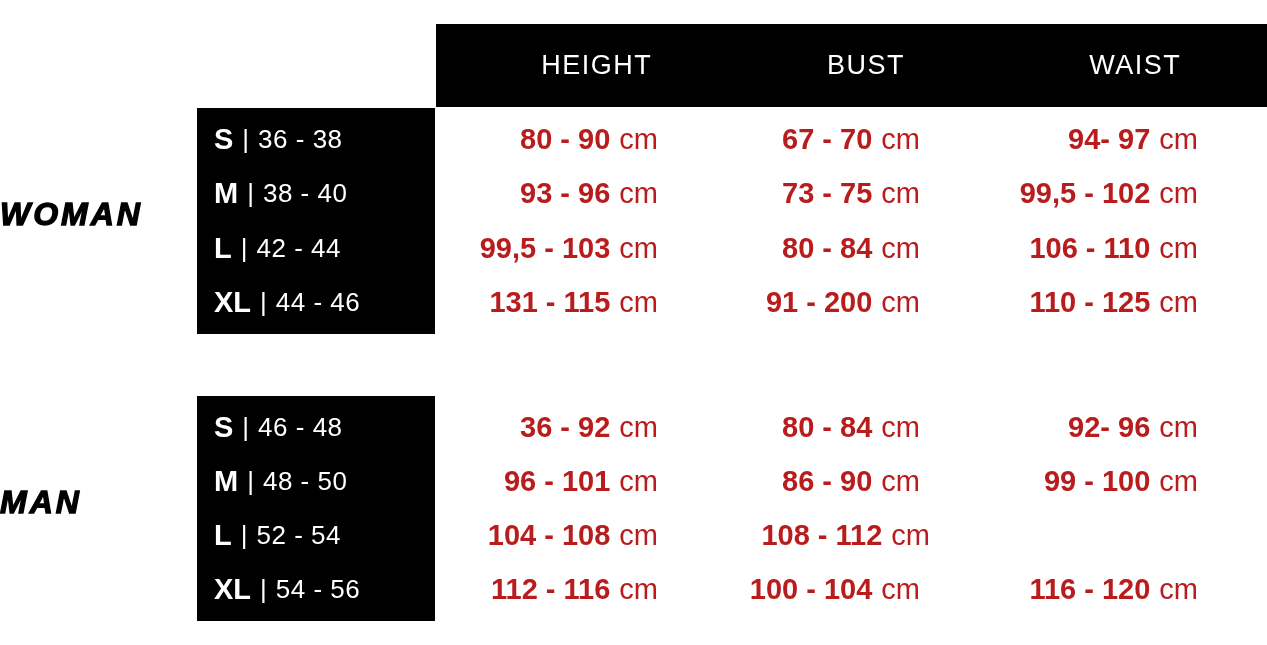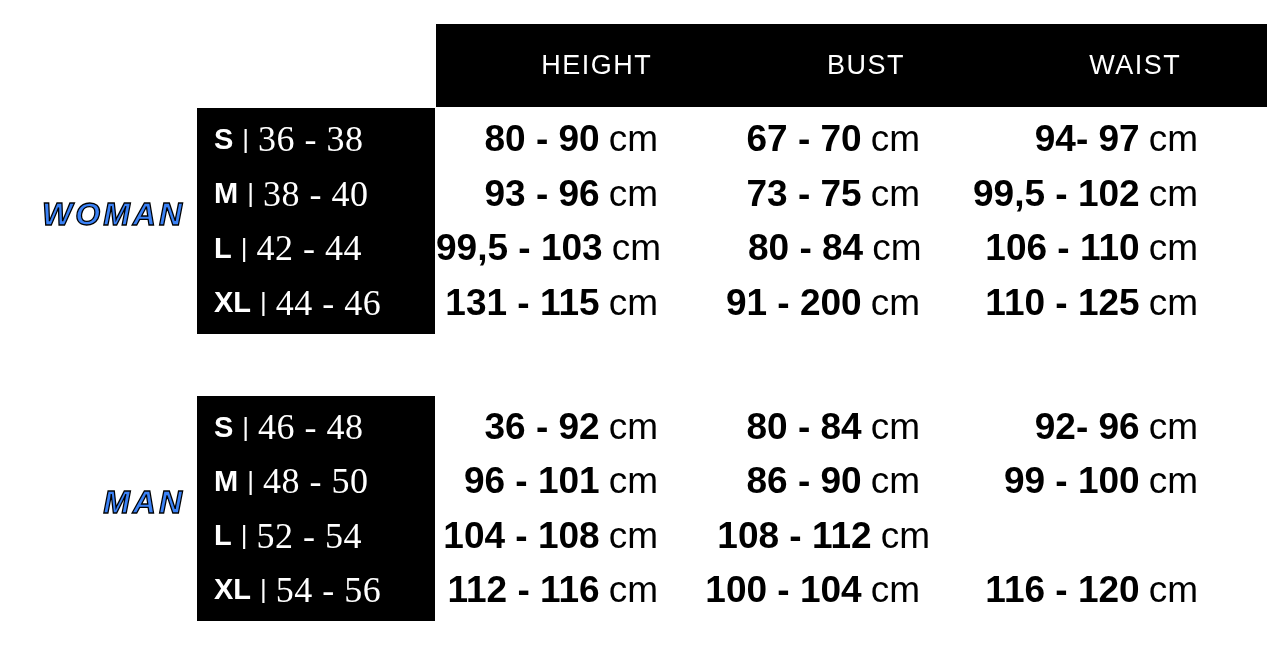--- a/index.html
+++ b/index.html
@@ -15,40 +15,40 @@
   .header-cell{
     flex:1;display:flex;align-items:center;justify-content:center;
     color:#fff;font-size:27px;font-weight:400;letter-spacing:1.5px;
   }
   
   .section{position:absolute;left:0;width:1240px;}
   .section.woman{top:108px;height:226px;}
   .section.man{top:396px;height:225px;}
   .group-label{
     position:absolute;left:0;top:calc(50% - 7px);transform:translateY(-50%);
-    width:185px;text-align:right;color:#3b82f6;
+    width:185px;text-align:left;color:#000000;
     font-size:32px;font-weight:700;font-style:italic;letter-spacing:3px;
     -webkit-text-stroke:1.3px #000;
   }
   .size-box{
     position:absolute;left:197px;top:0;height:100%;width:238px;background:#000;
     display:grid;grid-template-rows:repeat(4,1fr);
     padding:4px 0;box-sizing:border-box;
   }
   .size-row{display:flex;align-items:center;padding-left:17px;color:#fff;}
   .size-letter{font-size:29px;font-weight:700;}
   .size-sep{font-size:26px;font-weight:400;margin:0 9px;}
-  .size-range{font-size:36px;font-weight:400;letter-spacing:.5px;font-family:Liberation Serif, serif;}
+  .size-range{font-size:26px;font-weight:400;letter-spacing:.5px;}
   .data-grid{
     position:absolute;left:436px;top:0;height:100%;width:804px;
     display:grid;grid-template-rows:repeat(4,1fr);
     padding:4px 0;box-sizing:border-box;
   }
   .data-row{display:grid;grid-template-columns:1fr 1fr 1fr;align-items:center;}
-  .data-cell{text-align:right;color:#000000;font-size:37px;white-space:nowrap;}
+  .data-cell{text-align:right;color:#b91c1c;font-size:29px;white-space:nowrap;}
   .data-cell .val{font-weight:700;}
   .data-cell .unit{font-weight:400;margin-left:9px;}
   .col-0{padding-right:46px;}
   .col-1{padding-right:52px;text-align:right;}
   .col-2{padding-right:42px;}
 </style>
 </head>
 <body>
 
 <div class="canvas">

